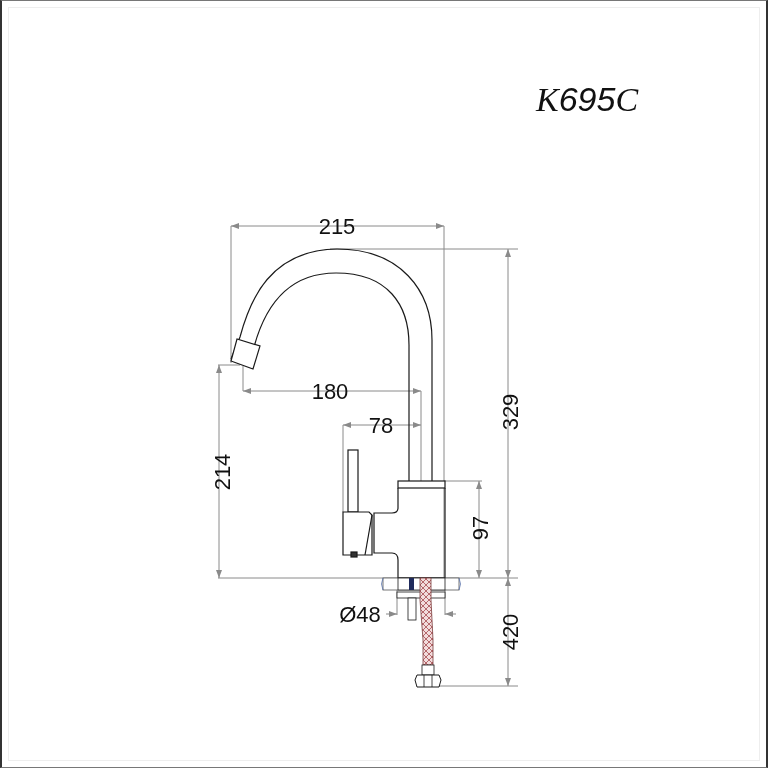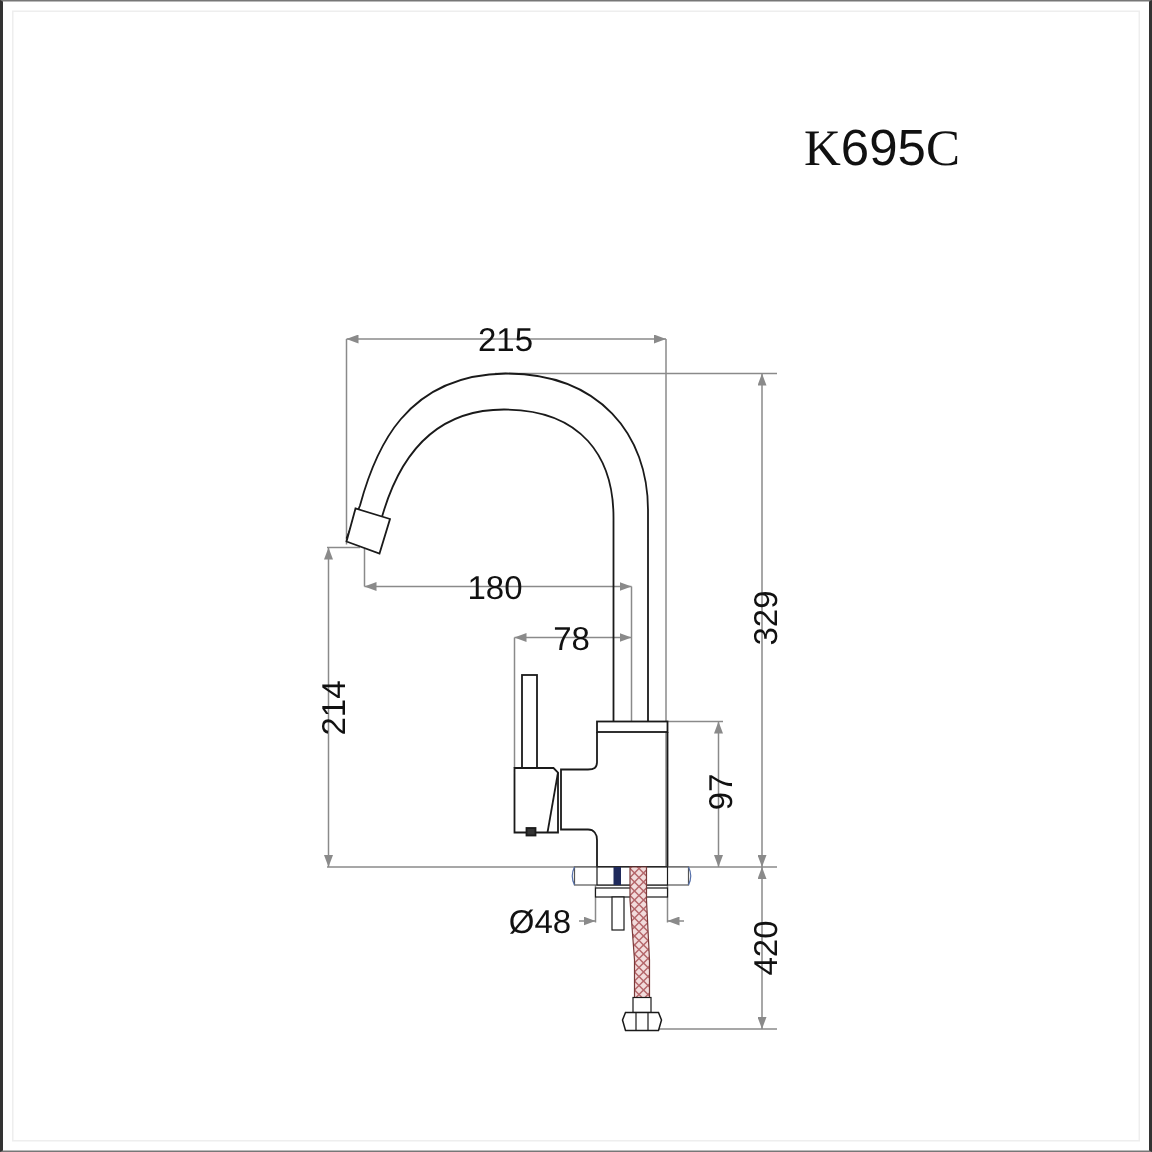--- a/index.html
+++ b/index.html
@@ -11,20 +11,21 @@
     border-right: 2px solid #333; border-bottom: 1px solid #777;
   }
   .inner-frame {
     position: absolute; left: 6px; top: 6px; right: 6px; bottom: 6px;
     border: 1px solid #eeeeee;
   }
   .model-title {
     position: absolute; left: 536px; top: 80px;
     font-family: "Liberation Serif", serif; font-size: 34px; color: #111;
     letter-spacing: 0px;
+    font-style: italic;
   }
   .model-title .digits { font-family: "Liberation Sans", sans-serif; }
   svg.drawing { position: absolute; left: 0; top: 0; }
   .dim-text {
     font-family: "Liberation Sans", sans-serif; font-size: 22px; fill: #111;
   }
 </style>
 </head>
 <body>
 

